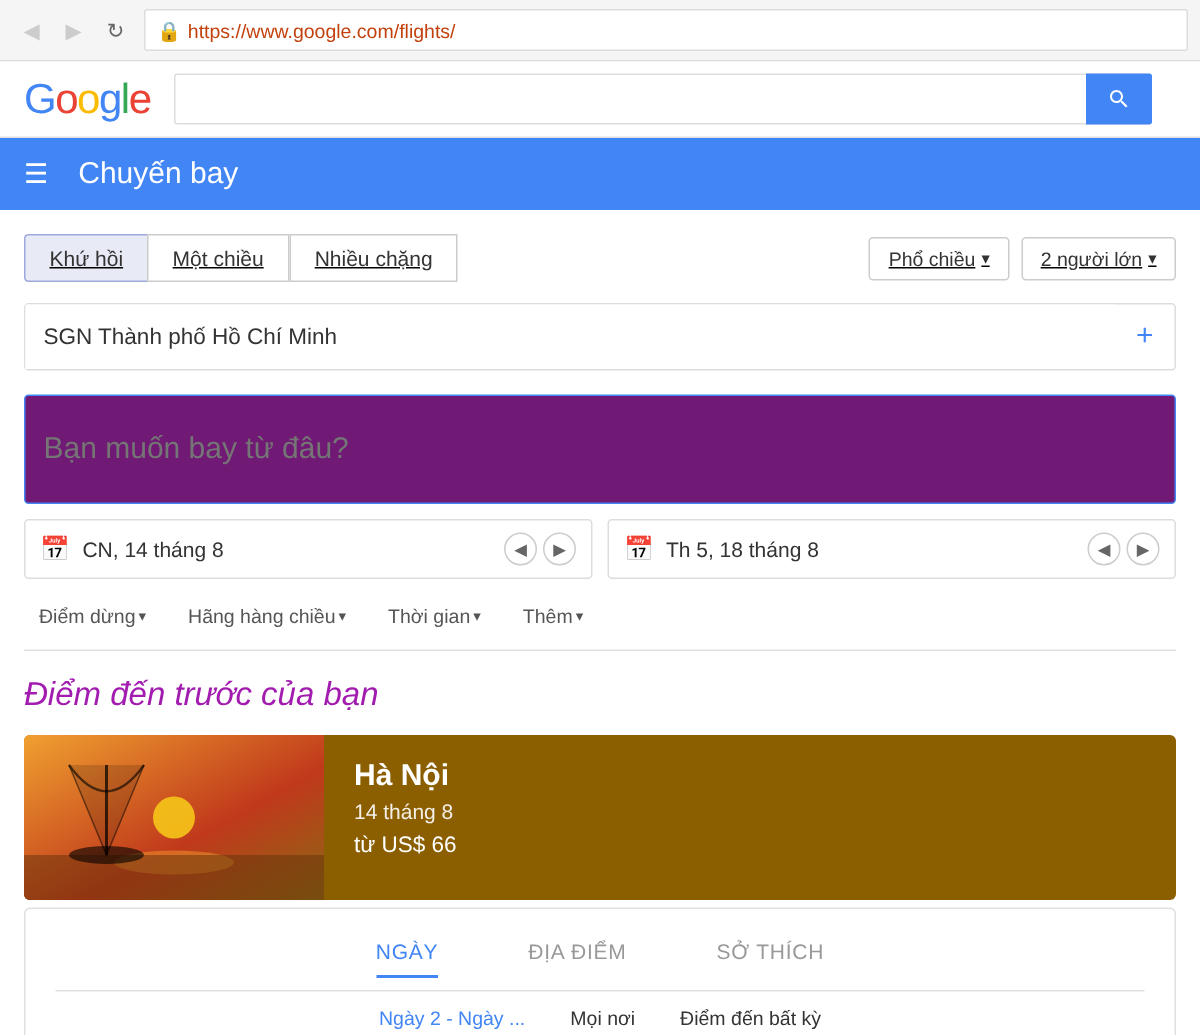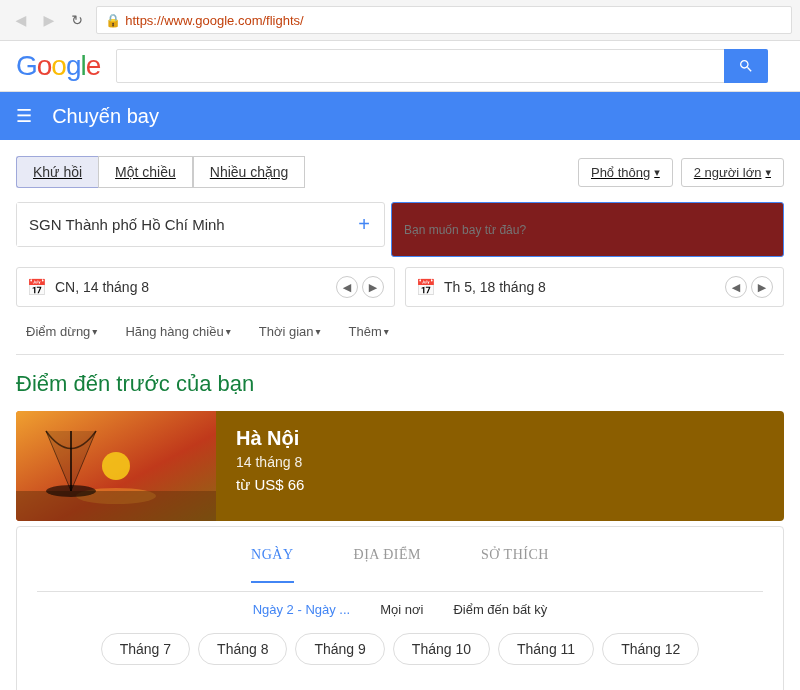--- a/index.html
+++ b/index.html
@@ -192,27 +192,27 @@
     .route-add-btn {
       padding: 10px 14px;
       color: #4285f4;
       font-size: 20px;
       cursor: pointer;
       border: none;
       background: transparent;
     }
     .dest-input {
       flex: 1;
-      padding: 10px 12px;
-      font-size: 12px;
+      padding: 24px 12px;
+      font-size: 20px;
       border: 1px solid #4285f4;
       border-radius: 3px;
       outline: none;
       color: #999;
-      background: #7f1d1d;
+      background: #701a75;
     }
 
     
     .date-row {
       display: flex;
       gap: 10px;
       margin-bottom: 12px;
     }
     .date-field {
       flex: 1;
@@ -263,23 +263,24 @@
       cursor: pointer;
       border: none;
       background: transparent;
       display: flex; align-items: center; gap: 2px;
     }
     .filter-btn::after { content: '▾'; font-size: 10px; }
 
     
     .section-title {
       font-size: 22px;
-      color: #15803d;
+      color: #a21caf;
       margin-bottom: 14px;
       font-weight: normal;
+      font-style: italic;
     }
     .destination-card {
       display: flex;
       border-radius: 4px;
       overflow: hidden;
       margin-bottom: 5px;
       cursor: pointer;
     }
     .dest-image {
       width: 200px;
@@ -343,25 +344,24 @@
     .explore-tabs {
       display: flex;
       justify-content: center;
       gap: 60px;
       margin-bottom: 8px;
     }
     .explore-tab {
       font-size: 14px;
       color: #999;
       cursor: pointer;
-      padding-bottom: 18px;
+      padding-bottom: 8px;
       border-bottom: 2px solid transparent;
       text-transform: uppercase;
       letter-spacing: 0.5px;
-      font-family: Liberation Serif, serif;
     }
     .explore-tab.active {
       color: #4285f4;
       border-bottom-color: #4285f4;
     }
     .explore-tab-values {
       display: flex;
       justify-content: center;
       gap: 30px;
       padding-top: 4px;
@@ -433,26 +433,26 @@
   <span class="nav-title">Chuyến bay</span>
 </div>
 
 <div class="main-content">
 
   <div class="trip-type-row">
     <button class="trip-btn active">Khứ hồi</button>
     <button class="trip-btn">Một chiều</button>
     <button class="trip-btn">Nhiều chặng</button>
     <div class="trip-options">
-      <button class="select-btn">Phổ thông</button>
+      <button class="select-btn">Phổ chiều</button>
       <button class="select-btn">2 người lớn</button>
     </div>
   </div>
 
-  <div style="display:flex; gap:6px; margin-bottom:10px;">
+  <div style="display:flex; gap:6px; margin-bottom:10px;flex-direction:column;">
     <div class="route-row" style="flex:1;">
       <input class="route-input" type="text" value="SGN Thành phố Hồ Chí Minh" style="">
       <button class="route-add-btn">+</button>
     </div>
     <input class="dest-input" type="text" placeholder="Bạn muốn bay từ đâu?" style="">
   </div>
 
   <div class="date-row">
     <div class="date-field">
       <span class="date-icon">📅</span>

